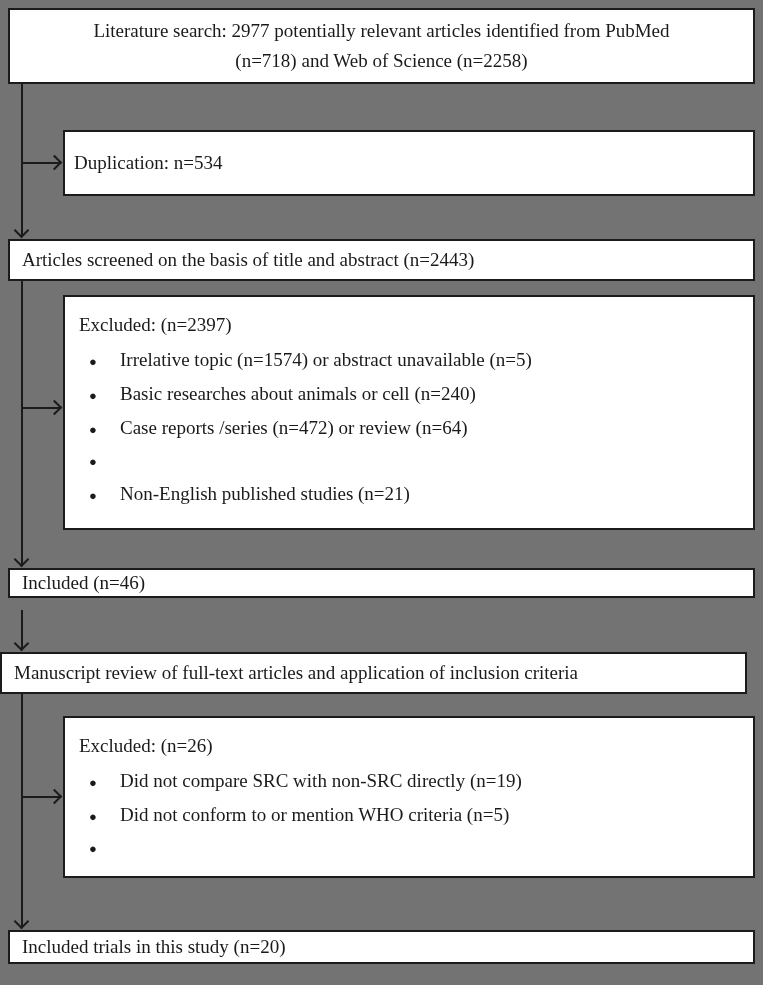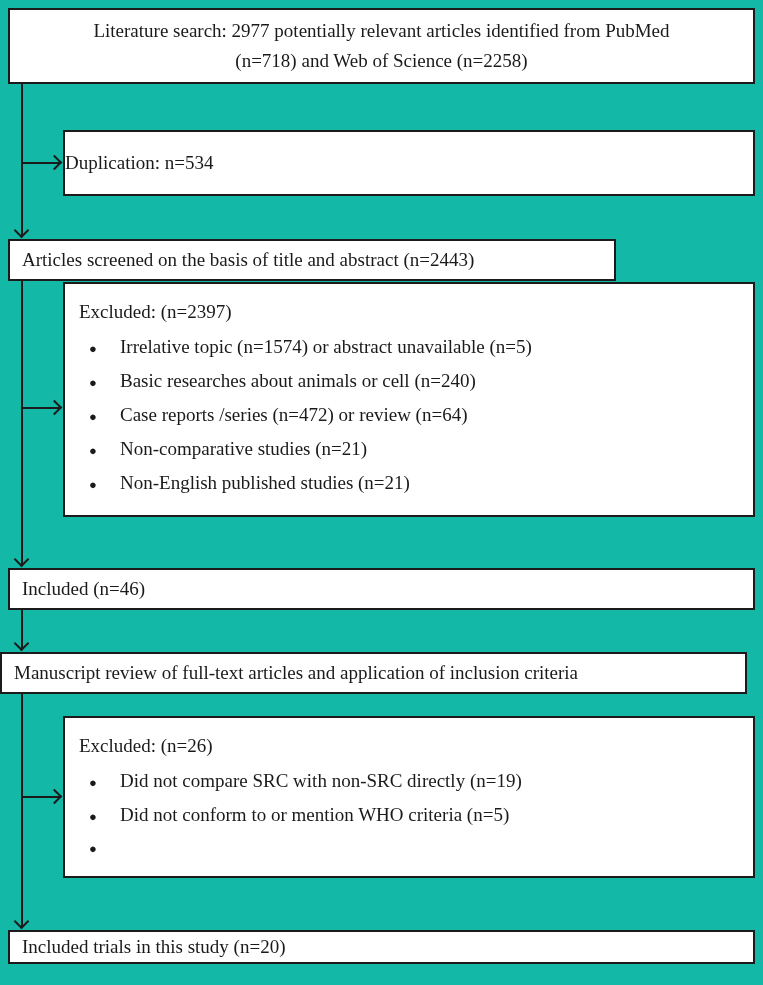--- a/index.html
+++ b/index.html
@@ -8,21 +8,21 @@
     background: #ffffff;
   }
   body {
     font-family: "Liberation Serif", "DejaVu Serif", serif;
     color: #1a1a1a;
   }
   .canvas {
     position: relative;
     width: 763px;
     height: 985px;
-    background: #14b8a6;
+    background: #737373;
     overflow: hidden;
   }
   .box {
     position: absolute;
     box-sizing: border-box;
     border: 2px solid #1b1b1b;
     background: #ffffff;
     font-size: 19px;
   }
   .center-text {
@@ -33,21 +33,21 @@
     text-align: center;
     line-height: 30px;
     padding: 0 20px;
   }
   .left-text {
     display: flex;
     align-items: center;
     padding-left: 12px;
   }
   .side-pad {
-    padding-left: 0;
+    padding-left: 9px;
   }
   .ex-box {
     padding: 13px 14px 0 14px;
   }
   .ex-title {
     font-size: 19px;
     line-height: 30px;
     margin-bottom: 4px;
   }
   .ex-list {
@@ -108,57 +108,56 @@
   <div class="vline" style="left:21px; top:84px; height:153px;"></div>
   <div class="chev chev-down" style="left:16px; top:225px;"></div>
 
   <div class="hline" style="left:22px; top:162px; width:38px;"></div>
   <div class="chev chev-right" style="left:49px; top:157px;"></div>
 
   <div class="box left-text side-pad" style="left:63px; top:130px; width:692px; height:66px;">
     <span>Duplication: n=534</span>
   </div>
 
-  <div class="box left-text" style="left:8px; top:239px; width:608px; height:42px;font-family:Liberation Serif, serif;">
+  <div class="box left-text" style="left:8px; top:239px; width:747px; height:42px;font-family:Liberation Serif, serif;">
     <span>Articles screened on the basis of title and abstract (n=2443)</span>
   </div>
 
   <div class="vline" style="left:21px; top:281px; height:285px;"></div>
   <div class="chev chev-down" style="left:16px; top:554px;"></div>
 
   <div class="hline" style="left:22px; top:407px; width:38px;"></div>
   <div class="chev chev-right" style="left:49px; top:402px;"></div>
 
-  <div class="box ex-box" style="left:63px; top:282px; width:692px; height:235px;">
+  <div class="box ex-box" style="left:63px; top:295px; width:692px; height:235px;">
     <div class="ex-title">Excluded: (n=2397)</div>
     <ul class="ex-list">
       <li>
         <span class="bullet">●</span>
         <span>Irrelative topic (n=1574) or abstract unavailable (n=5)</span>
       </li>
       <li>
         <span class="bullet">●</span>
         <span>Basic researches about animals or cell (n=240)</span>
       </li>
       <li>
         <span class="bullet">●</span>
         <span>Case reports /series (n=472) or review (n=64)</span>
       </li>
       <li>
         <span class="bullet">●</span>
-        <span>Non-comparative studies (n=21)</span>
       </li>
       <li>
         <span class="bullet">●</span>
         <span>Non-English published studies (n=21)</span>
       </li>
     </ul>
   </div>
 
-  <div class="box left-text" style="left:8px; top:568px; width:747px; height:42px;">
+  <div class="box left-text" style="left:8px; top:568px; width:747px; height:30px;">
     <span>Included (n=46)</span>
   </div>
 
   <div class="vline" style="left:21px; top:610px; height:40px;"></div>
   <div class="chev chev-down" style="left:16px; top:638px;"></div>
 
   <div class="box left-text" style="left:0; top:652px; width:747px; height:42px;">
     <span>Manuscript review of full-text articles and application of inclusion criteria</span>
   </div>
 

